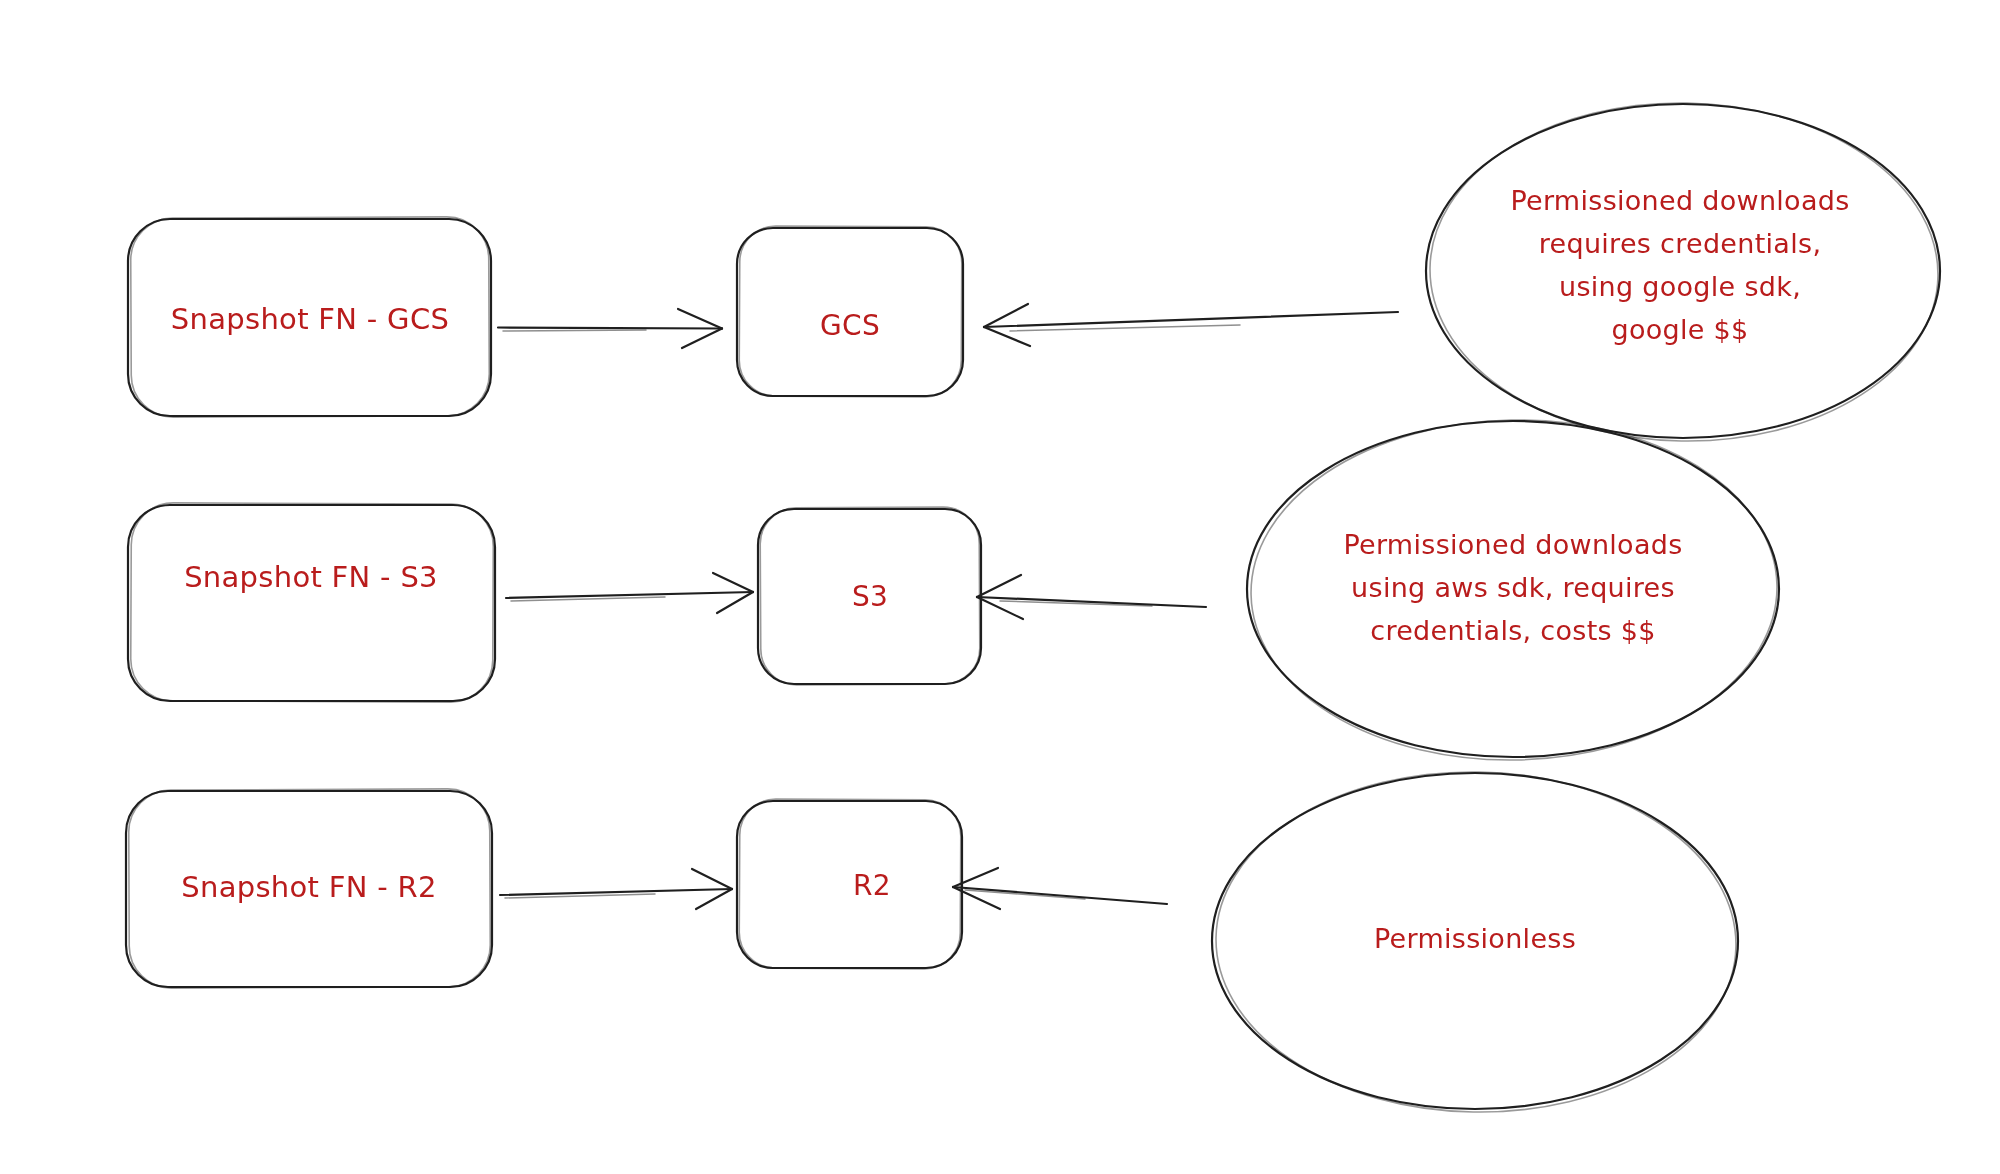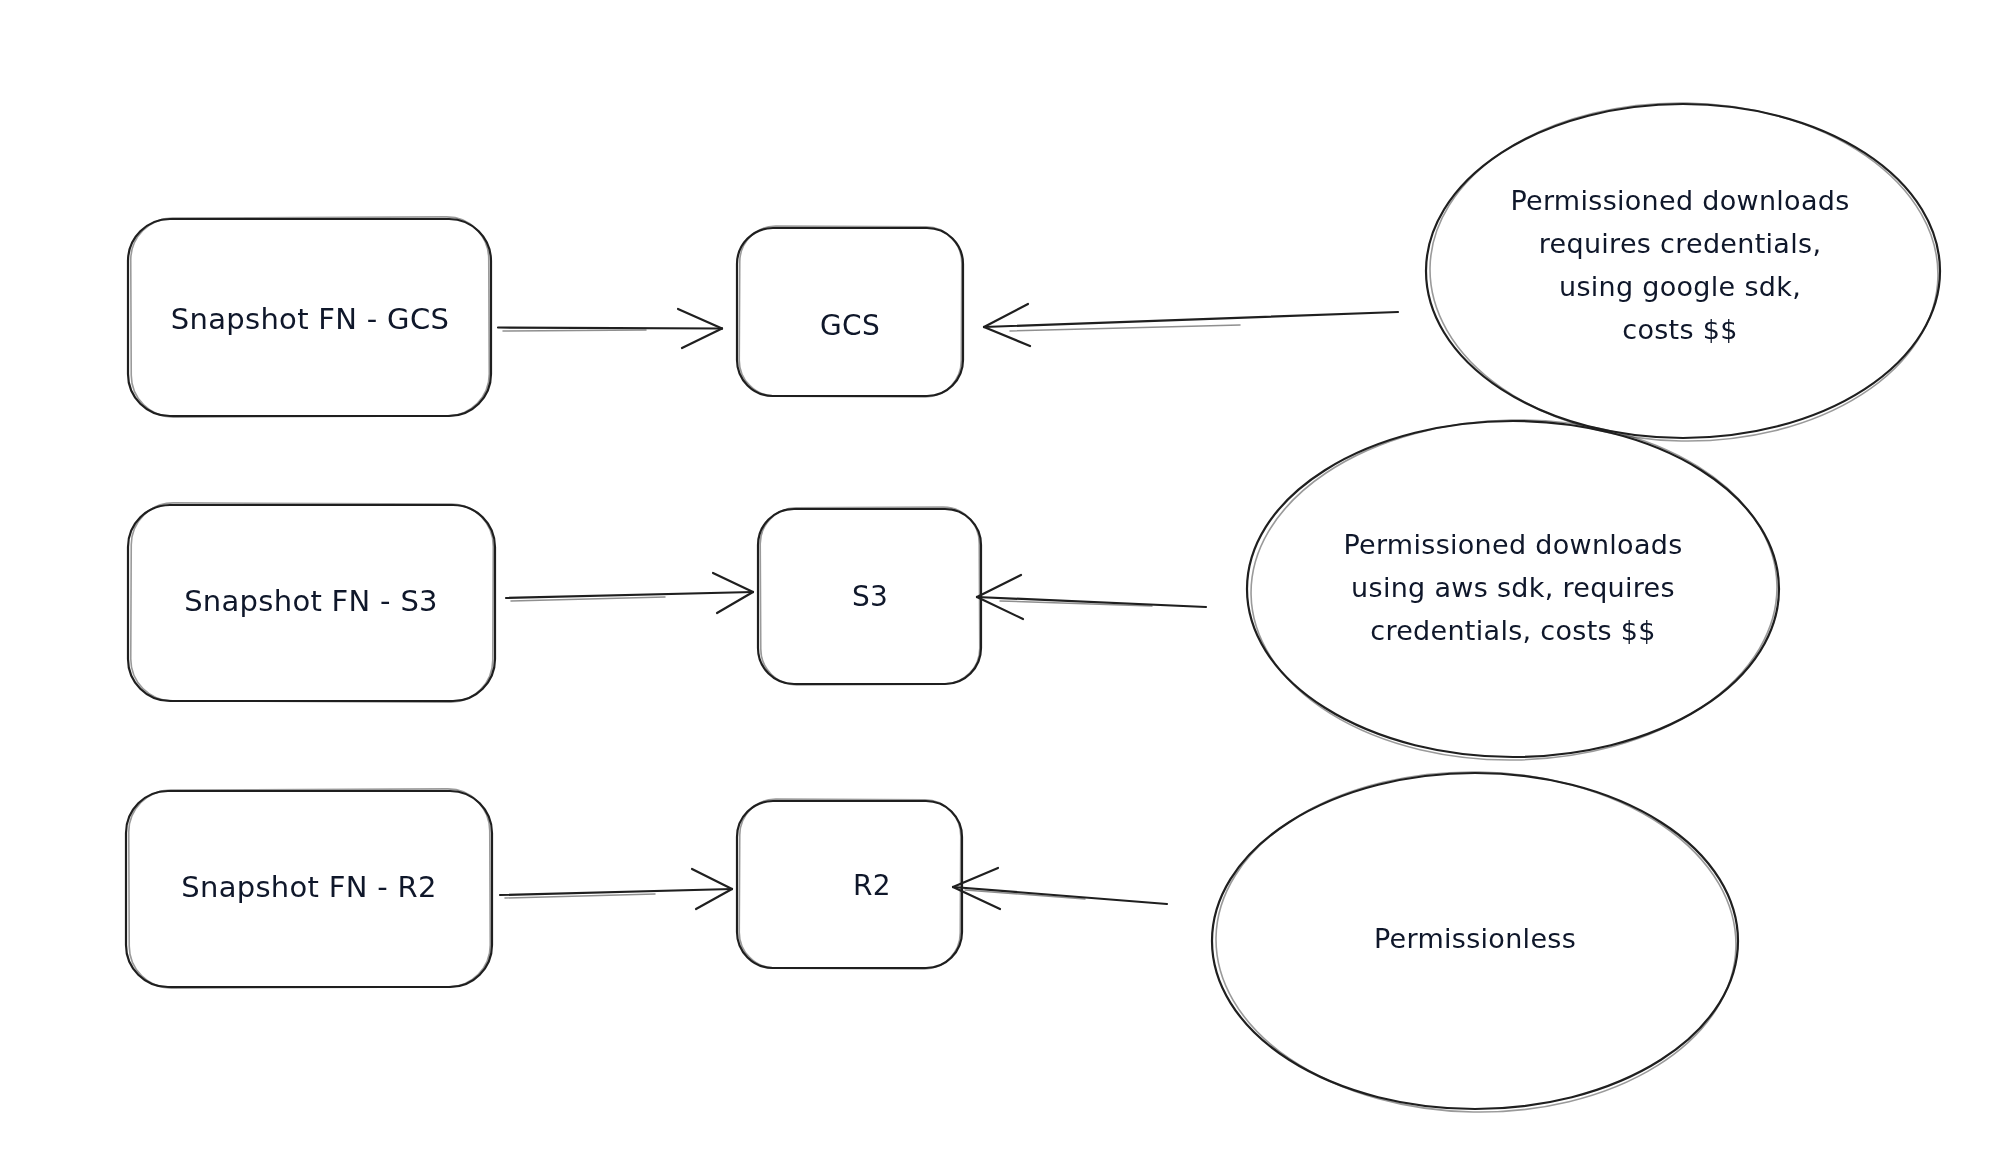--- a/index.html
+++ b/index.html
@@ -9,21 +9,21 @@
     height: 1174px;
     background: #ffffff;
     font-family: "DejaVu Sans", sans-serif;
     color: #1f1f1f;
     overflow: hidden;
   }
   .canvas svg { position: absolute; left: 0; top: 0; }
   .label {
     position: absolute;
     text-align: center;
-    color: #0f172a;
+    color: #b91c1c;
     letter-spacing: 0.3px;
     line-height: 43px;
     white-space: nowrap;
     transform: translate(-50%, -50%);
   }
   .node-label  { font-size: 29px; }
   .small-label { font-size: 28px; }
   .note-label  { font-size: 27px; white-space: normal; }
   .note-label div { white-space: nowrap; }
 </style>
@@ -109,24 +109,24 @@
       <path d="M953 887 L1000 909"></path>
     </g>
   </svg>
 
   <div class="label node-label" style="left:310px; top:319px;">Snapshot FN - GCS</div>
   <div class="label small-label" style="left:850px; top:313px;margin-top:12px;">GCS</div>
   <div class="label note-label" style="left:1680px; top:265px;">
     <div>Permissioned downloads</div>
     <div>requires credentials,</div>
     <div>using google sdk,</div>
-    <div>costs $$</div>
+    <div>google $$</div>
   </div>
 
-  <div class="label node-label" style="left:311px; top:601px;">Snapshot FN - S3</div>
+  <div class="label node-label" style="left:311px; top:577px;">Snapshot FN - S3</div>
   <div class="label small-label" style="left:870px; top:596px;">S3</div>
   <div class="label note-label" style="left:1513px; top:587px;">
     <div>Permissioned downloads</div>
     <div>using aws sdk, requires</div>
     <div>credentials, costs $$</div>
   </div>
 
   <div class="label node-label" style="left:309px; top:887px;">Snapshot FN - R2</div>
   <div class="label small-label" style="left:872px; top:885px;">R2</div>
   <div class="label note-label" style="left:1475px; top:938px;">

